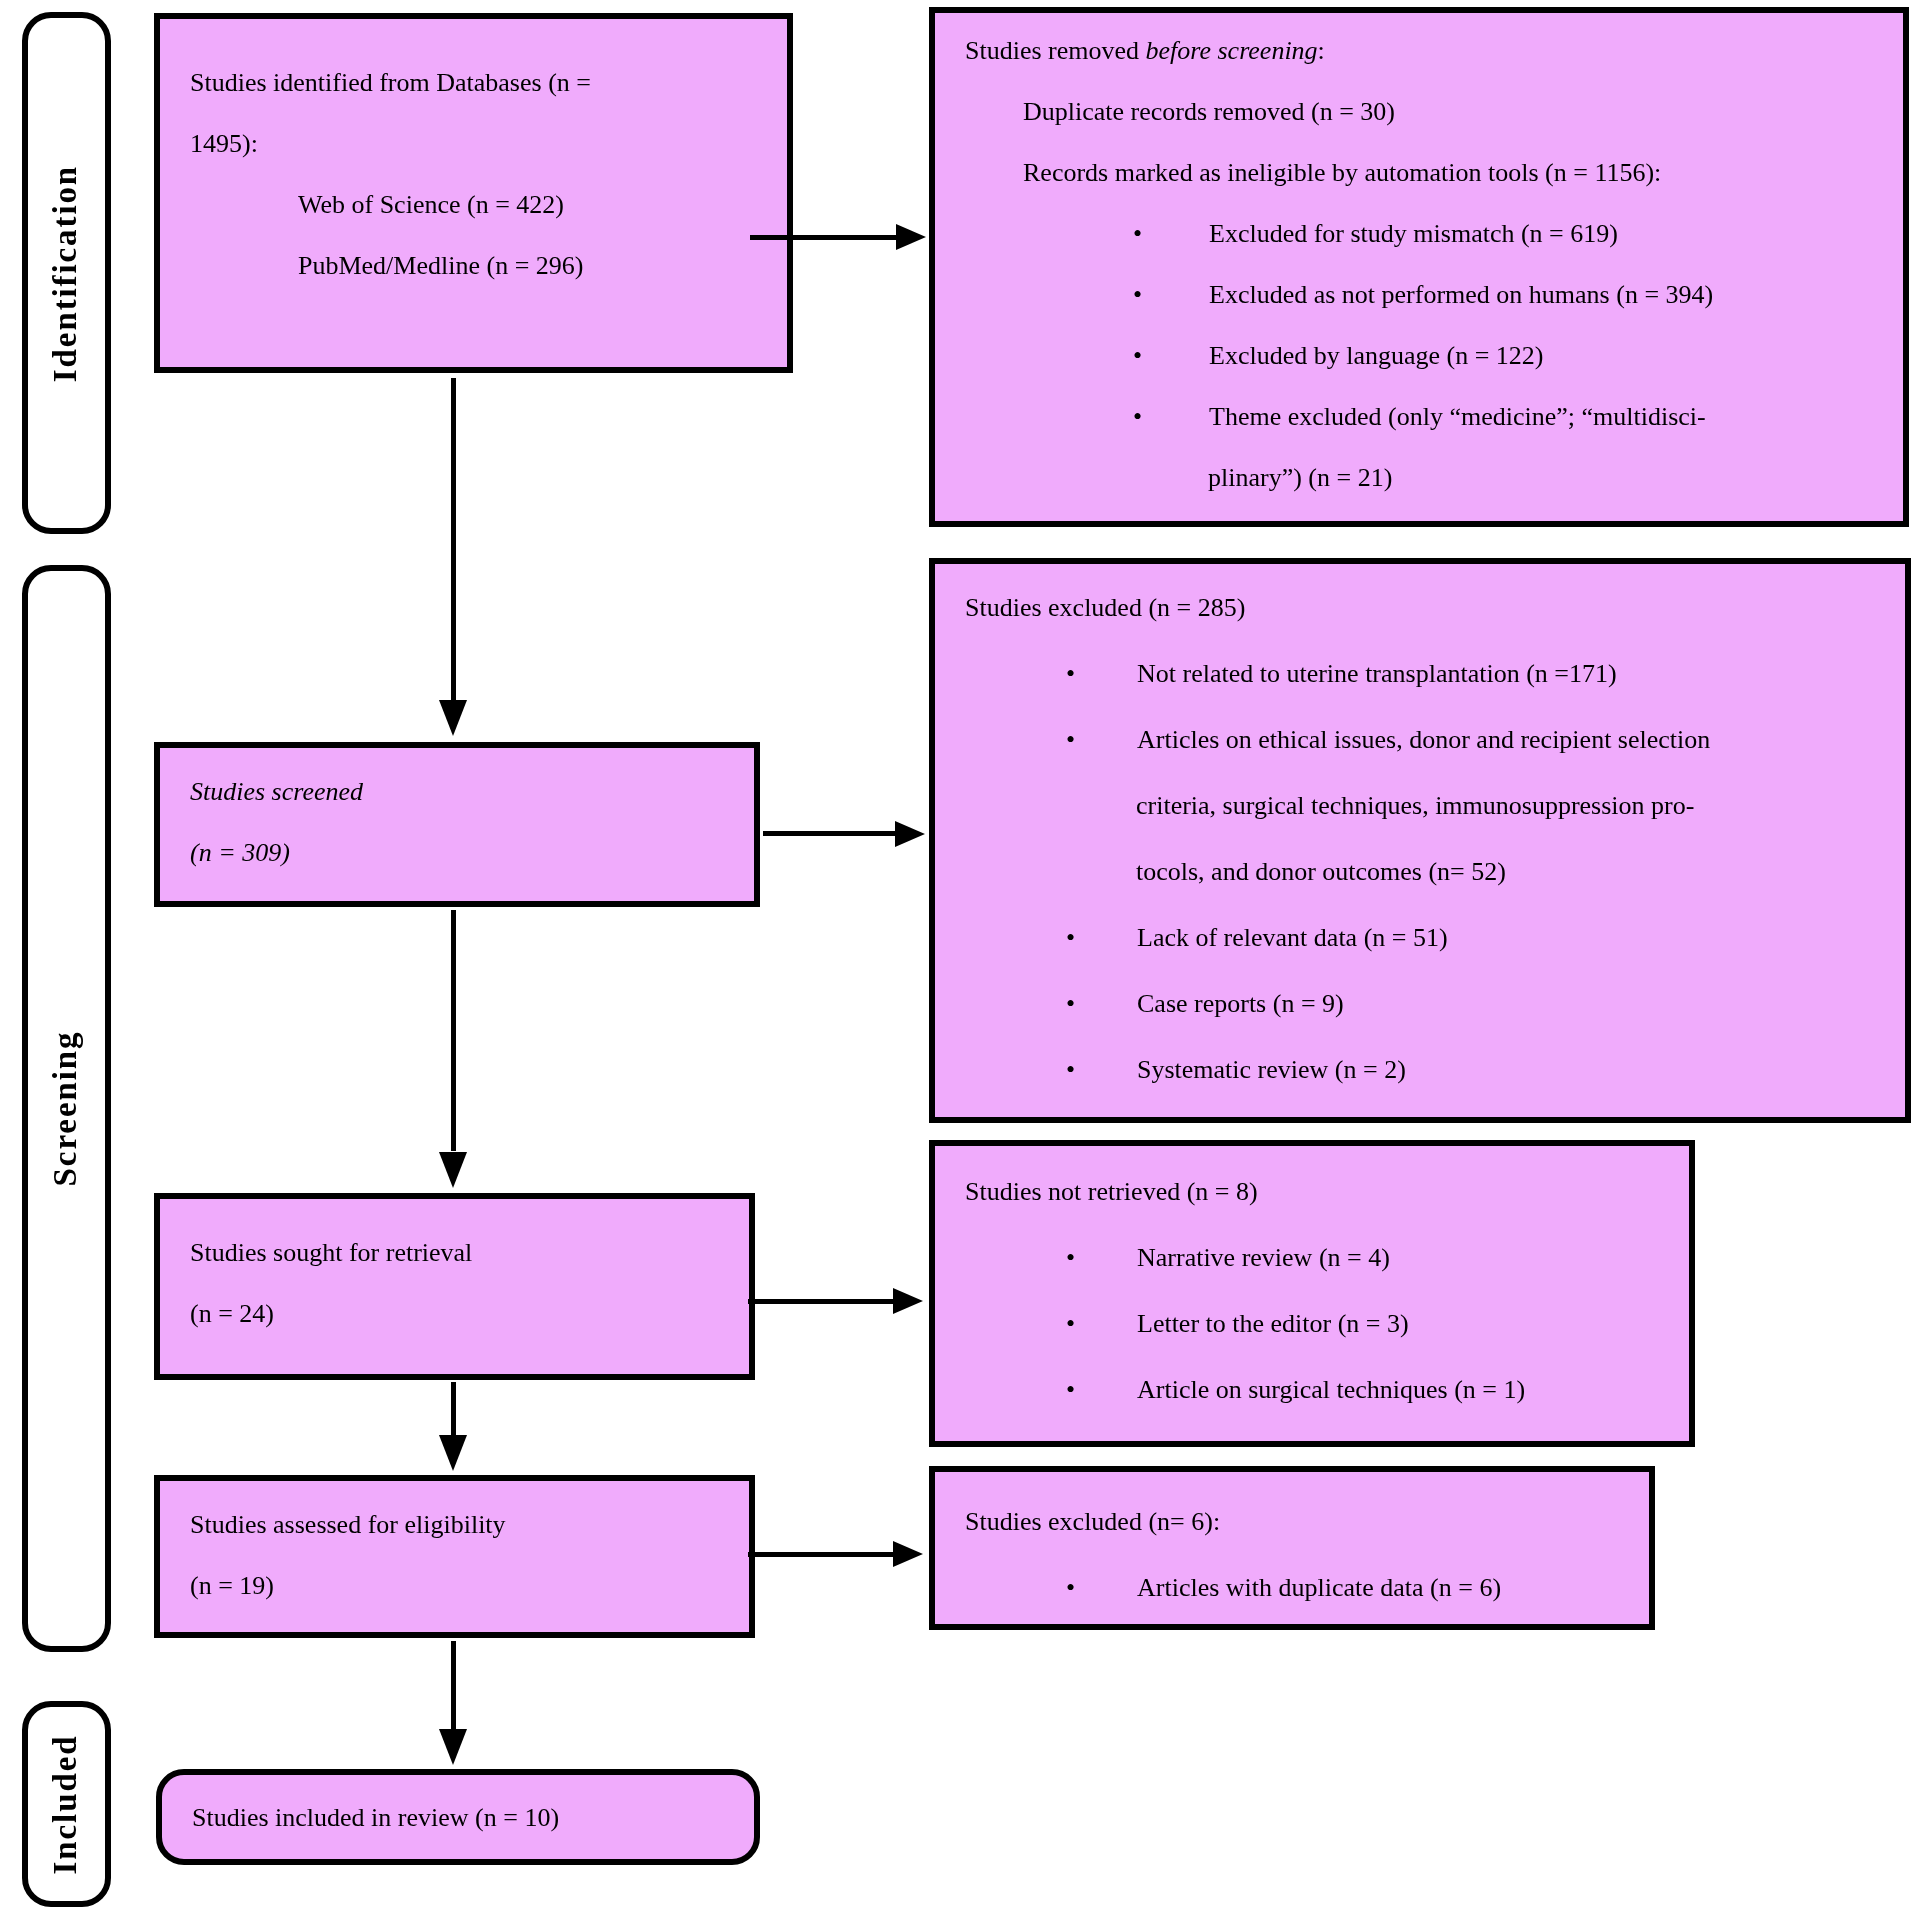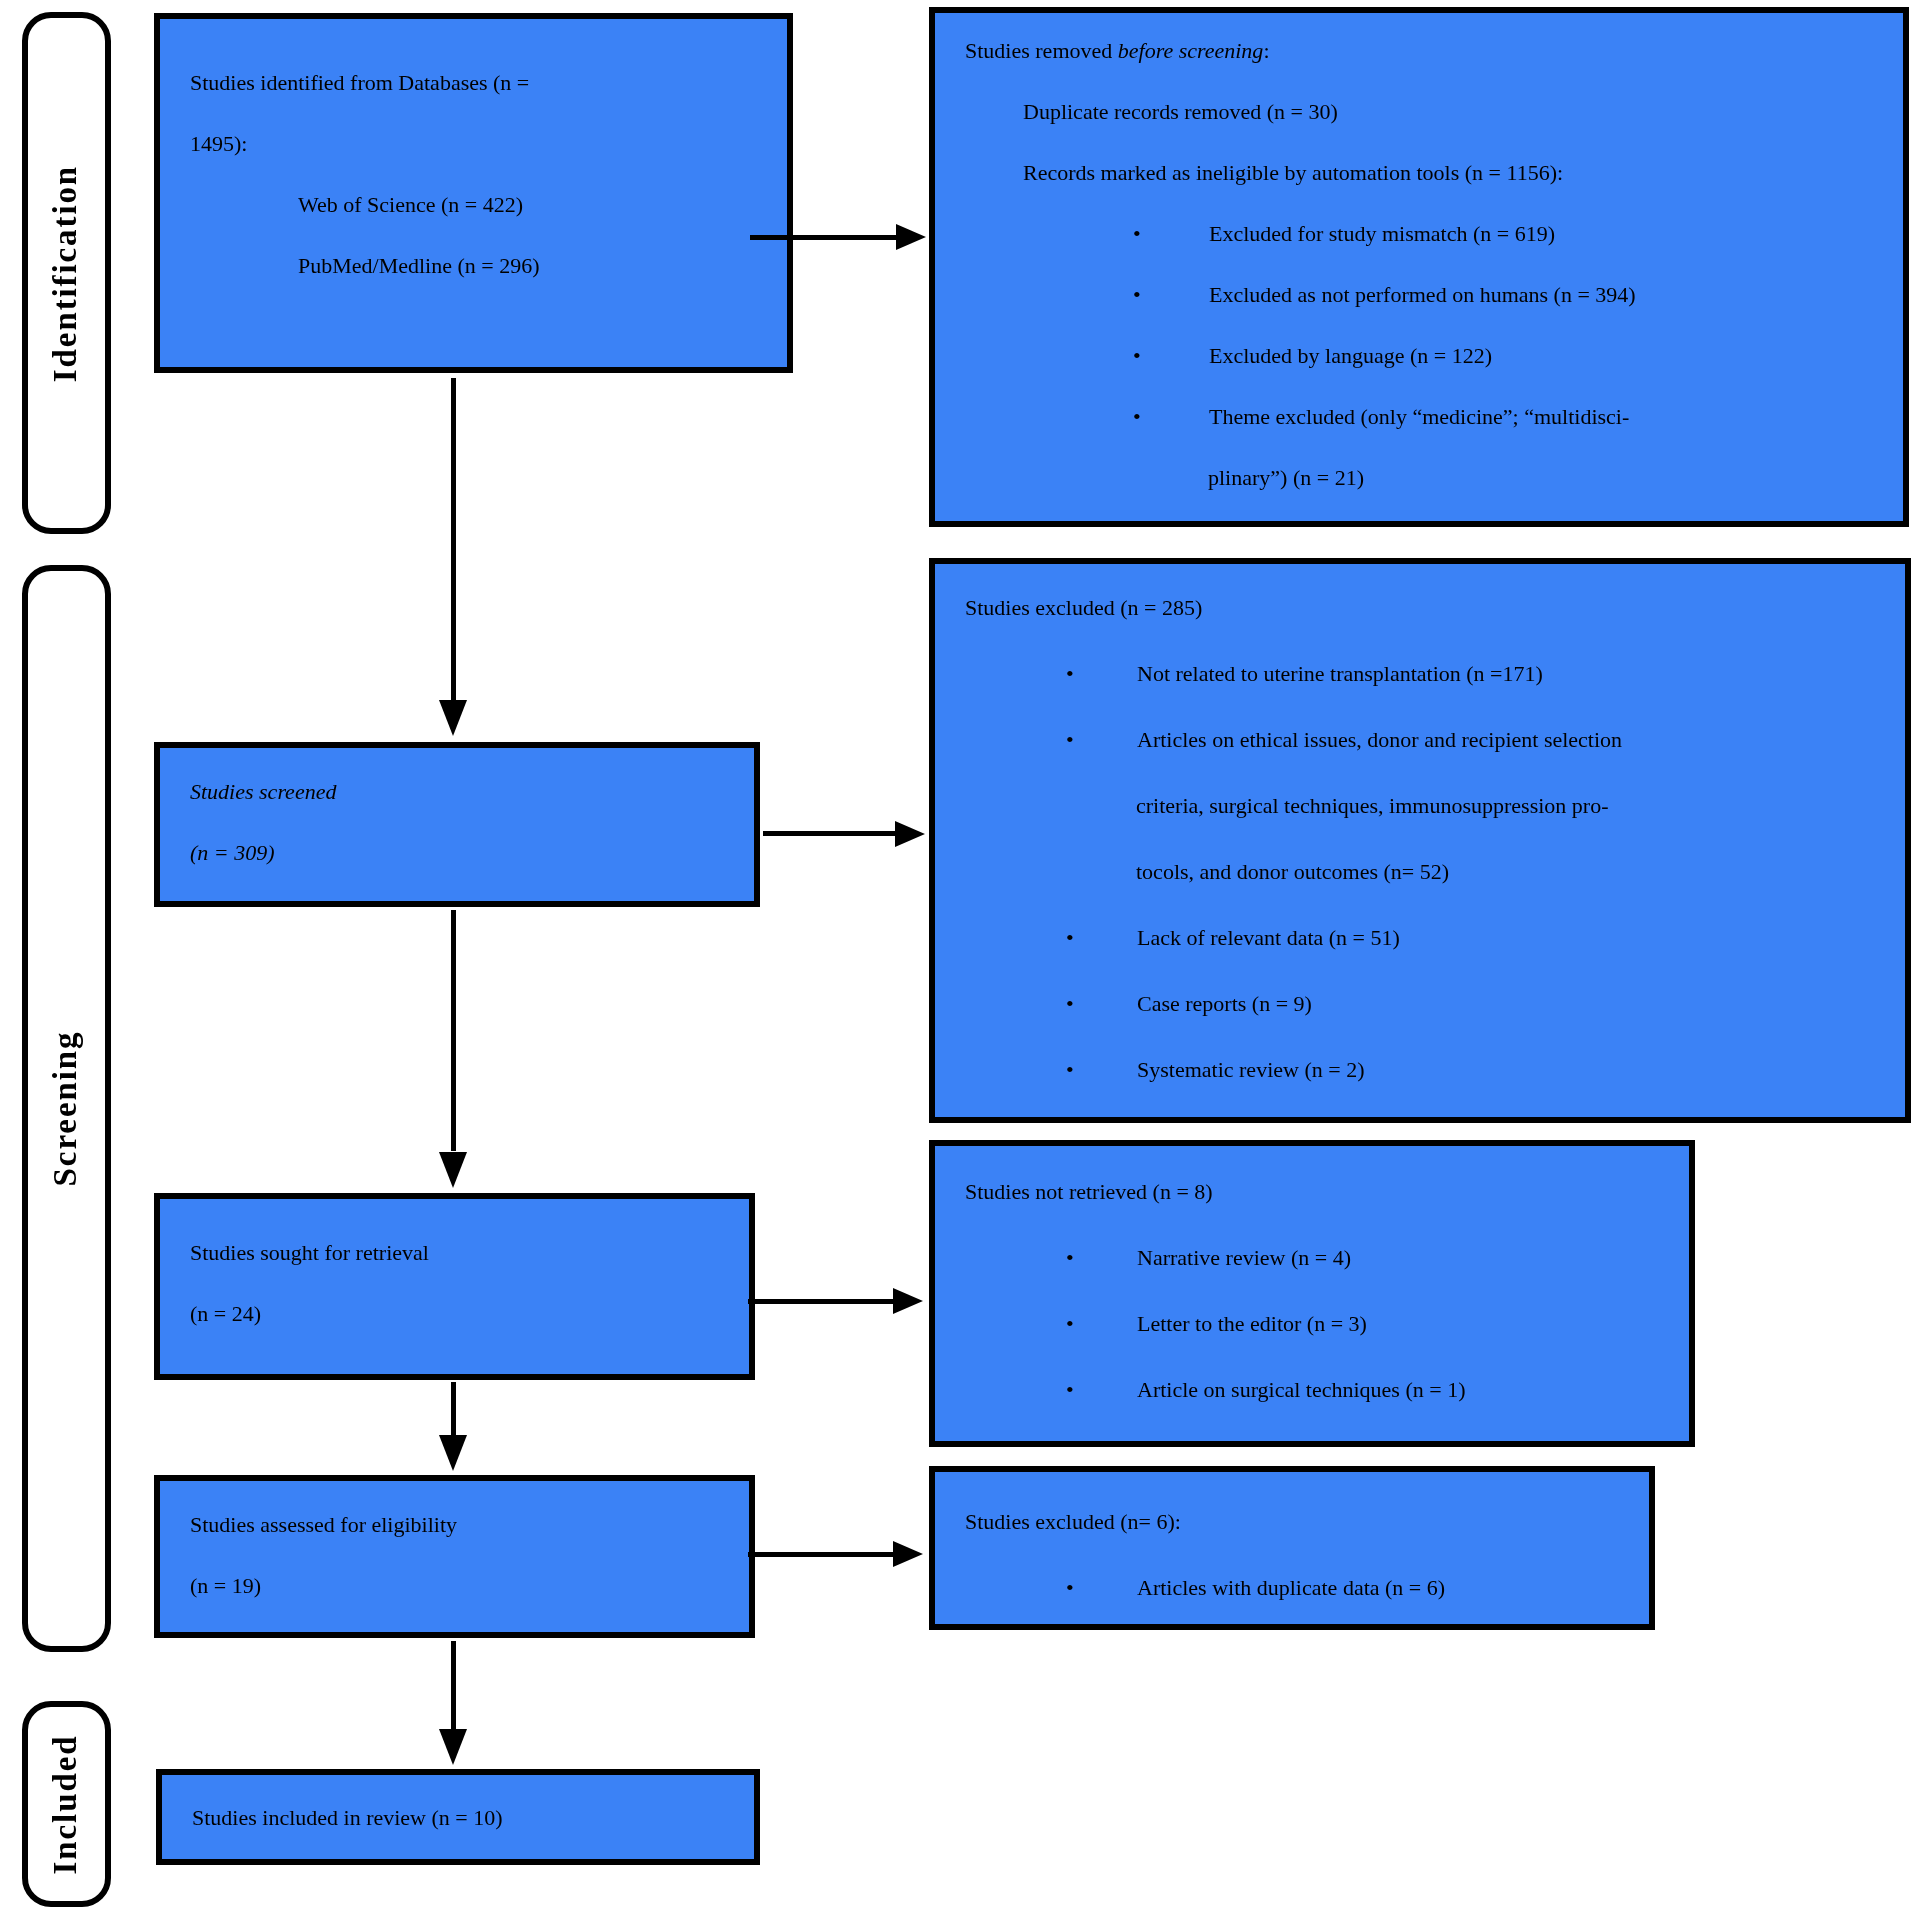--- a/index.html
+++ b/index.html
@@ -4,22 +4,22 @@
 <style>
   html,body{margin:0;padding:0;}
   body{
     width:1926px;height:1918px;background:#ffffff;color:#000000;
     font-family:"Liberation Serif","DejaVu Serif",serif;
     position:relative;overflow:hidden;
   }
   .canvas{position:absolute;inset:0;}
   
   .box{
-    position:absolute;border:6.2px solid #000;background:#3b82f6;
-    box-sizing:border-box;font-size:22px;
+    position:absolute;border:6.2px solid #000;background:#f0abfc;
+    box-sizing:border-box;font-size:26px;
   }
   .content{padding-left:30px;padding-right:8.6px;}
   .line{line-height:61px;white-space:nowrap;}
   .lh137 .line{line-height:66px;}
   .ind{padding-left:58px;}
   .blt1{padding-left:168px;}
   .blt1 .dot{display:inline-block;width:76px;}
   .cont1{padding-left:243px;}
   .blt{padding-left:101px;}
   .blt .dot{display:inline-block;width:71px;}
@@ -83,21 +83,21 @@
     </div>
   </div>
 
   <div class="box" style="left:154px;top:1475px;width:601px;height:163px;">
     <div class="content" style="padding-top:12.5px;">
       <div class="line">Studies assessed for eligibility</div>
       <div class="line">(n = 19)</div>
     </div>
   </div>
 
-  <div class="box vcenter" style="left:156px;top:1769px;width:604px;height:96px;">
+  <div class="box vcenter" style="left:156px;top:1769px;width:604px;height:96px;border-radius:28px;">
     <div class="content">
       <div class="line">Studies included in review (n = 10)</div>
     </div>
   </div>
 
   <div class="box" style="left:929px;top:7.2px;width:980px;height:520px;">
     <div class="content" style="padding-top:6.7px;">
       <div class="line"><span>Studies removed </span><span class="it">before screening</span><span>:</span></div>
       <div class="line ind">Duplicate records removed (n = 30)</div>
       <div class="line ind">Records marked as ineligible by automation tools (n = 1156):</div>

